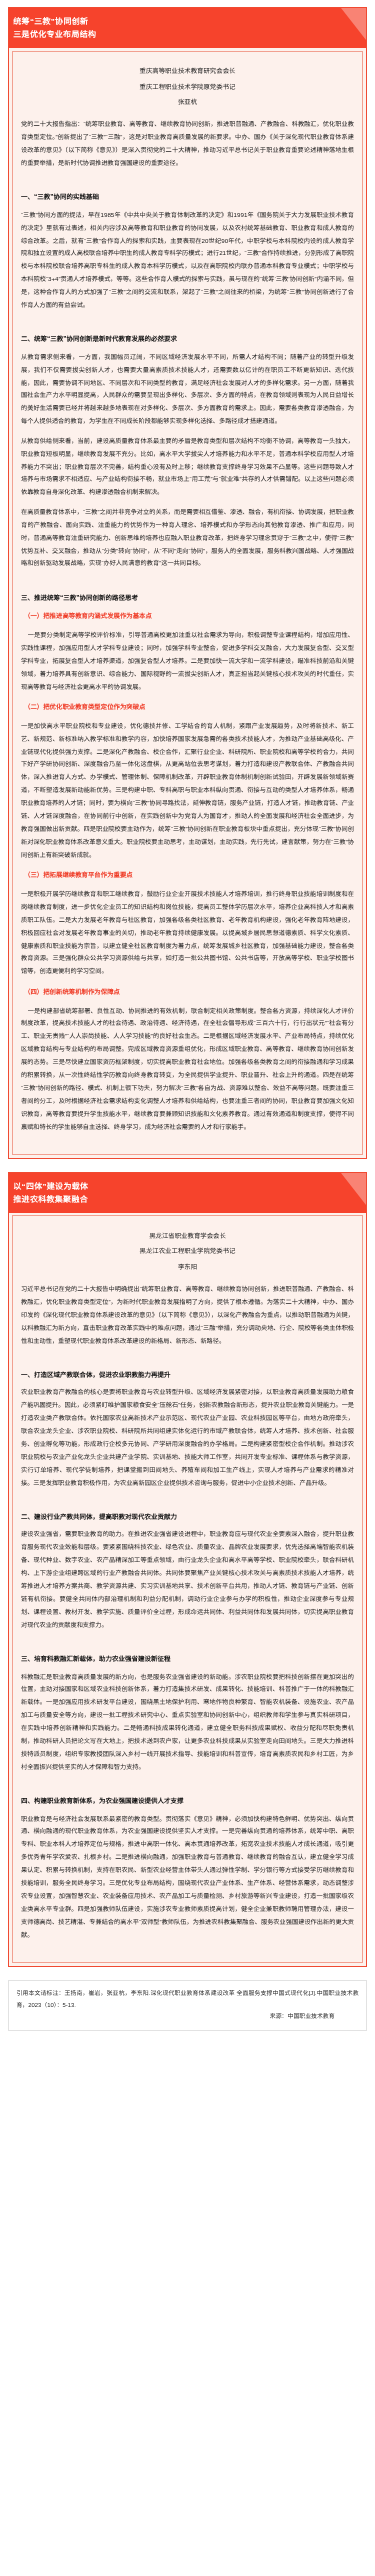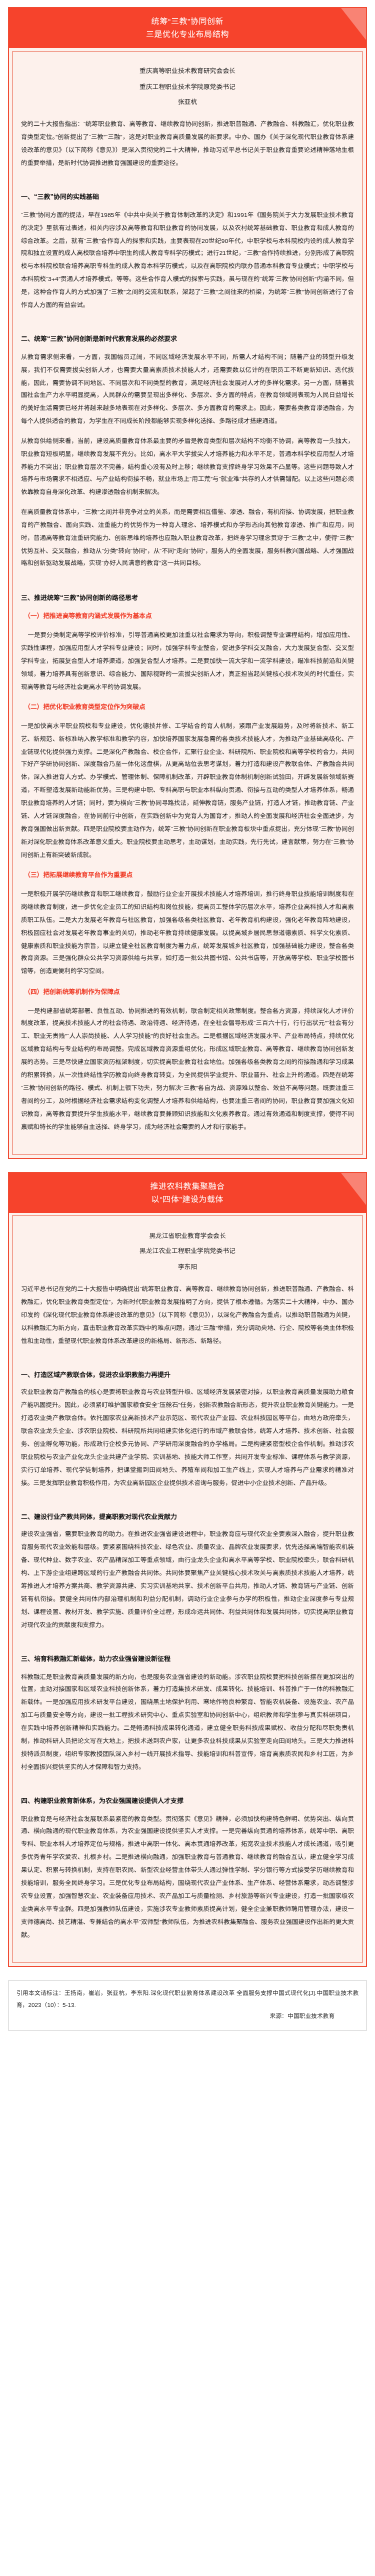--- a/index.html
+++ b/index.html
@@ -30,23 +30,23 @@
   .banner-corner {
     position: absolute;
     top: 0; right: 0;
     width: 0; height: 0;
     border-top: 32px solid rgba(255,255,255,0.34);
     border-left: 25px solid transparent;
   }
   .banner-line {
     position: relative;
     z-index: 2;
-    text-align: center;
+    text-align: left;
     color: #ffffff;
-    font-weight: normal;
+    font-weight: bold;
     font-size: 8px;
     letter-spacing: 0.3px;
     line-height: 1.65;
   }
   .inner {
     border: 0.5px solid #f2a090;
     margin: 2.6px;
     padding: 7.2px 8.2px 8.2px 8.2px;
     background: #fdf1ec;
   }
@@ -154,22 +154,22 @@
 
       <h4 class="subsec">（四）把创新统筹机制作为保障点</h4>
       <p class="body indent">一是构建部省统筹部署、良性互动、协同推进的有效机制，联合制定相关政策制度。整合各方资源，持续深化人才评价制度改革，提高技术技能人才的社会待遇、政治待遇、经济待遇，在全社会倡导形成“三百六十行，行行出状元”“社会有分工、职业无贵贱”“人人崇尚技能、人人学习技能”的良好社会生态。二是根据区域经济发展水平、产业布局特点，持续优化区域教育结构与专业结构的布局调整。完成区域教育资源重组优化，形成区域职业教育、高等教育、继续教育协同创新发展的态势。三是尽快建立国家资历框架制度，切实提高职业教育社会地位。加强各级各类教育之间的衔接融通和学习成果的积累转换，从一次性终结性学历教育向终身教育转变，为全民提供学业提升、职业晋升、社会上升的通道。四是在统筹“三教”协同创新的路径、模式、机制上很下功夫，努力解决“三教”各自为战、资源难以整合、效益不高等问题。既要注重三者间的分工，及时根据经济社会需求结构变化调整人才培养和供给结构，也要注重三者间的协同，职业教育要加强文化知识教育，高等教育要提升学生技能水平，继续教育要兼顾知识技能和文化素养教育。通过有效通道和制度支撑，使得不同禀赋和特长的学生能够自主选择、终身学习，成为经济社会需要的人才和行家能手。</p>
       <div class="spacer-md"></div>
     </div>
   </div>
 
   <div class="article">
     <div class="banner">
       <div class="banner-corner"></div>
+      <div class="banner-line">以“四体”建设为载体</div>
       <div class="banner-line">推进农科教集聚融合</div>
-      <div class="banner-line">以“四体”建设为载体</div>
     </div>
     <div class="inner">
       <div class="spacer-md"></div>
       <div class="byline">黑龙江省职业教育学会会长</div>
       <div class="byline">黑龙江农业工程职业学院党委书记</div>
       <div class="byline author">李东阳</div>
       <div class="spacer-lg"></div>
 
       <p class="body">习近平总书记在党的二十大报告中明确提出“统筹职业教育、高等教育、继续教育协同创新，推进职普融通、产教融合、科教融汇，优化职业教育类型定位”，为新时代职业教育发展指明了方向，提供了根本遵循。为落实二十大精神，中办、国办印发的《深化现代职业教育体系建设改革的意见》（以下简称《意见》），以深化产教融合为重点，以推动职普融通为关键，以科教融汇为新方向，直击职业教育改革实践中的难点问题，通过“三融”举措，充分调动央地、行企、院校等各类主体积极性和主动性，重塑现代职业教育体系改革建设的新格局、新形态、新路径。</p>
       <div class="spacer-md"></div>

